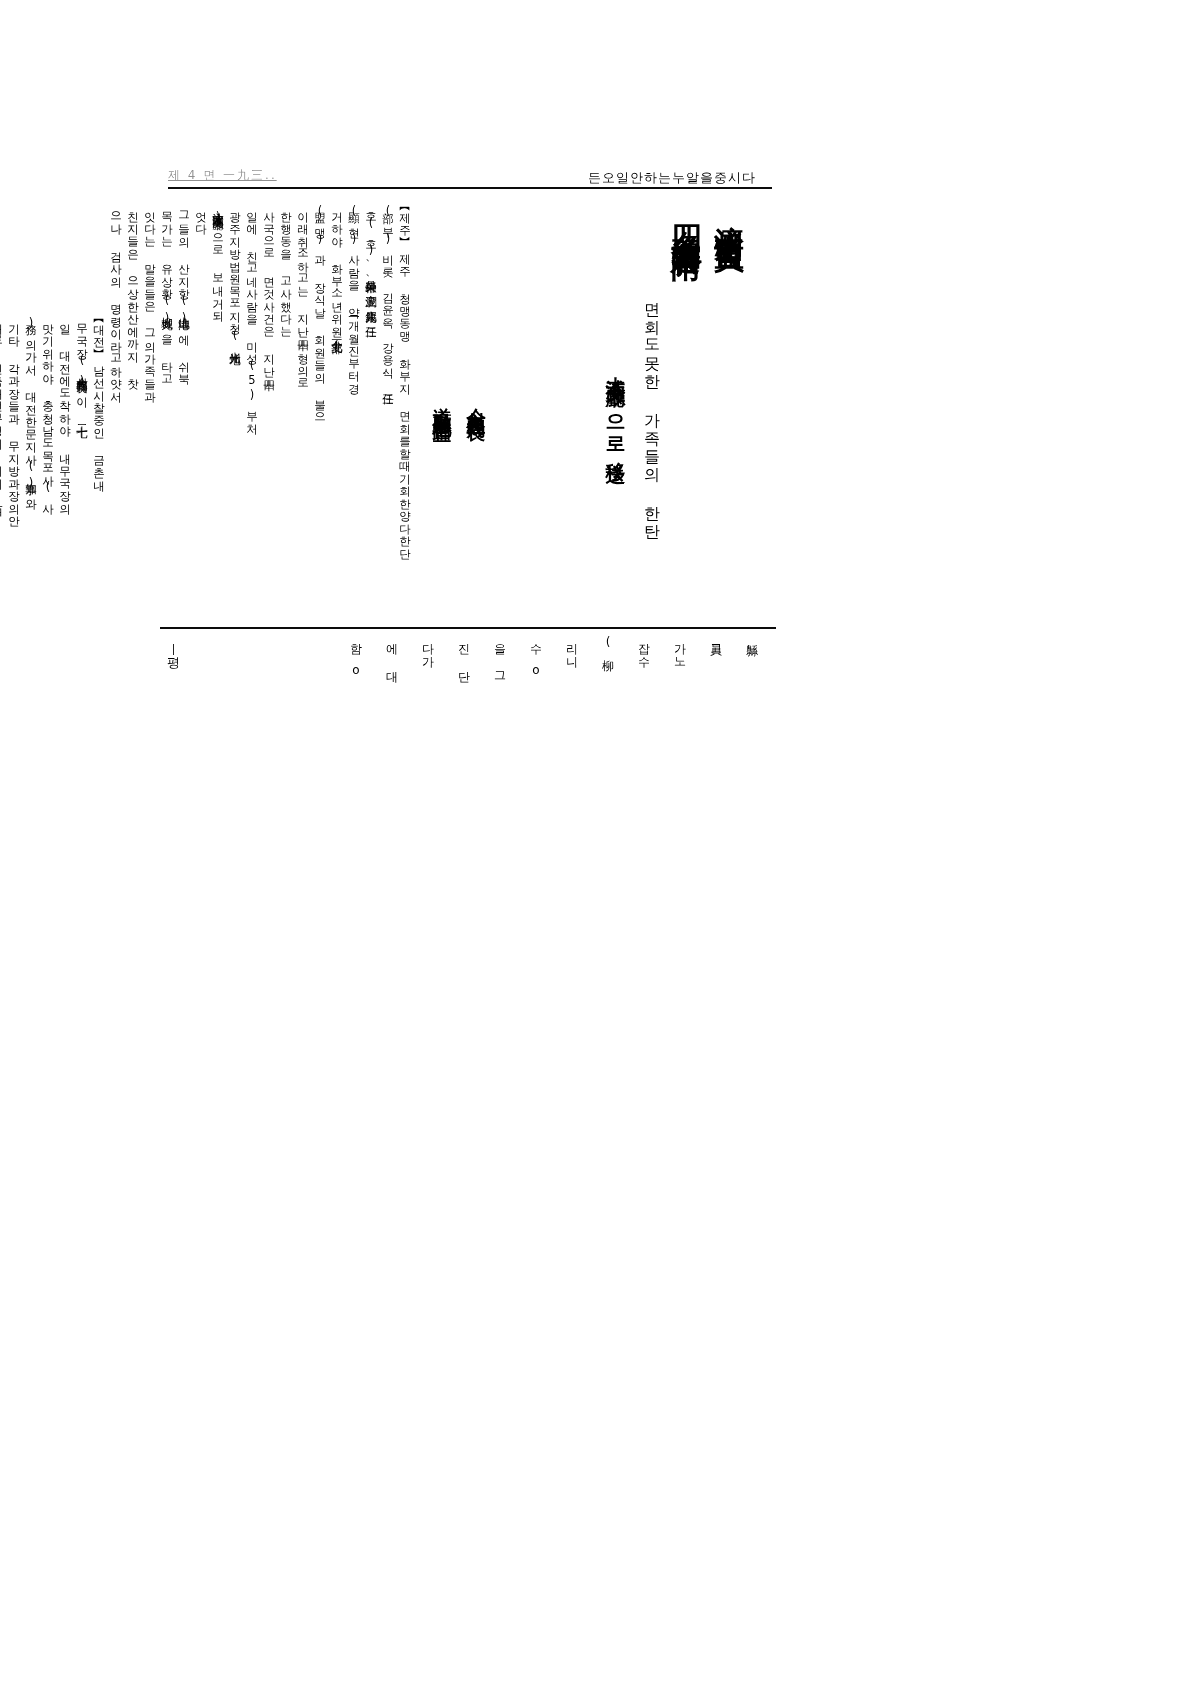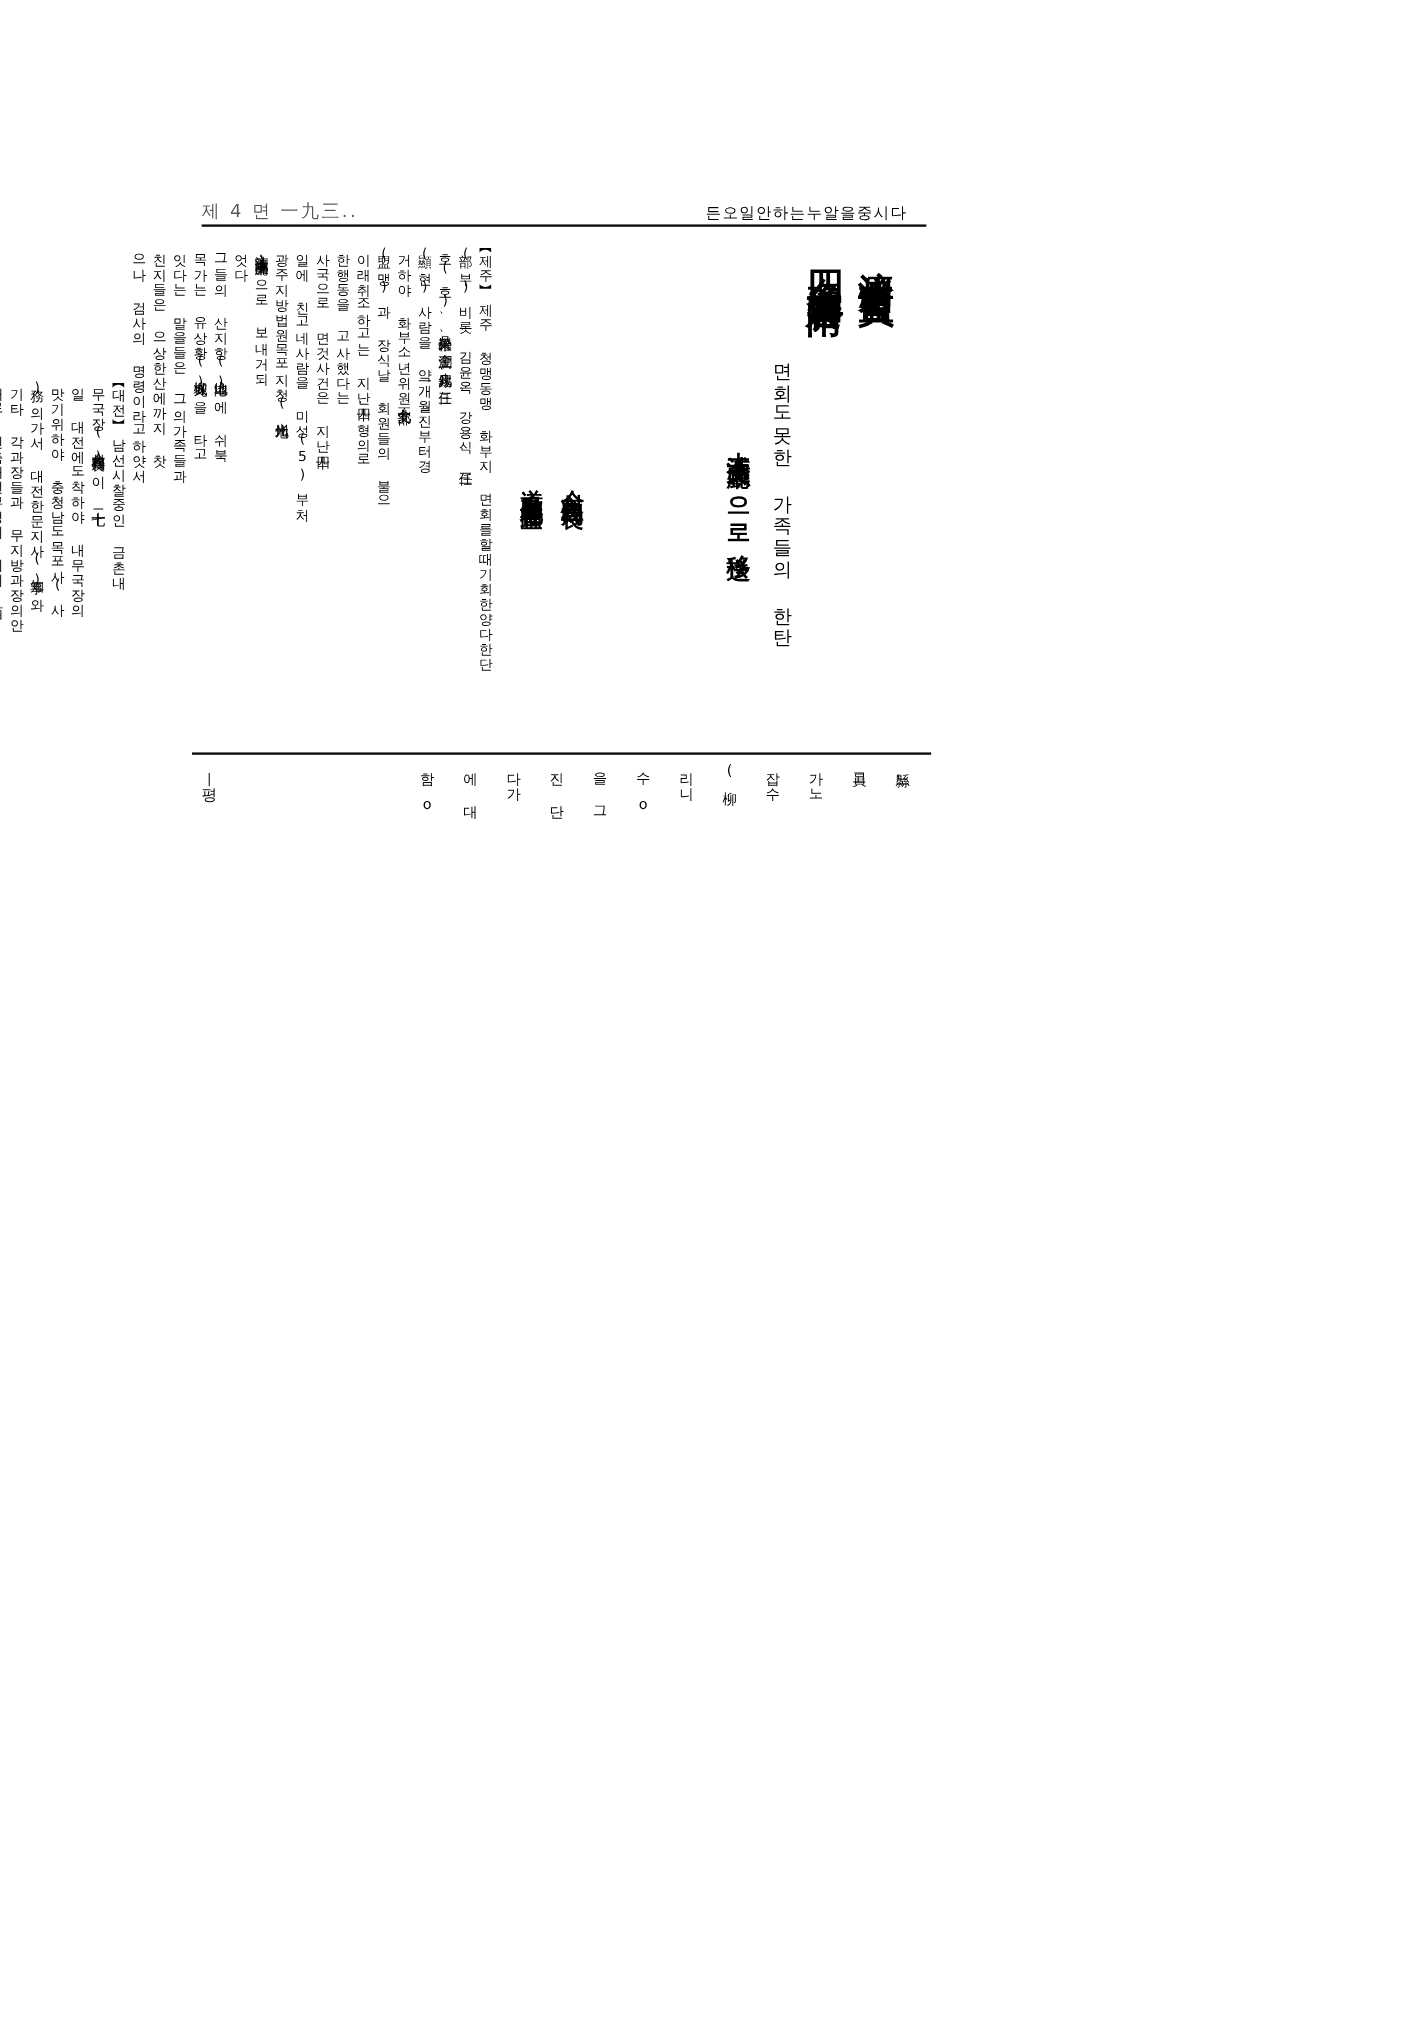--- a/index.html
+++ b/index.html
@@ -67,25 +67,26 @@
     font-size: 13px;
     letter-spacing: 1px;
     color: #111;
     font-family: Liberation Serif, serif;
     white-space: nowrap;
   }
   .folio {
     position: absolute;
     top: 2px;
     left: 18px;
-    font-size: 15px;
-    color: #0c4a6e;
+    font-size: 12px;
+    color: #3b82f6;
     letter-spacing: 2px;
     white-space: nowrap;
     opacity: .85;
+    text-decoration: underline;
   }
 
   
   .v {
     writing-mode: vertical-rl;
     text-orientation: upright;
     white-space: nowrap;
     color: #0d0d0d;
     font-family: "DejaVu Sans", sans-serif;
   }

